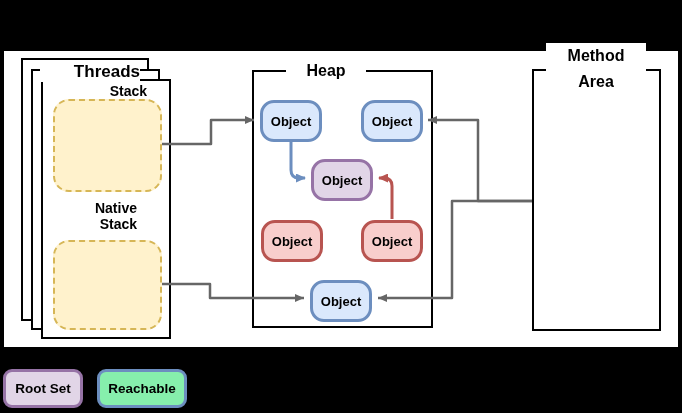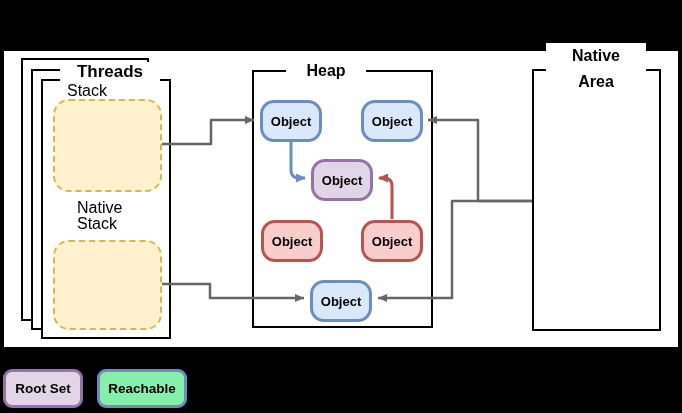--- a/index.html
+++ b/index.html
@@ -10,24 +10,24 @@
   .abs{position:absolute;box-sizing:border-box;}
   
   #canvas{left:2px;top:49px;width:678px;height:300px;background:#fff;border:2px solid #000;}
   
   .thread-card{background:#fff;border:2px solid #000;}
   #thread-back{left:21px;top:58px;width:128px;height:263px;}
   #thread-mid{left:31px;top:69px;width:129px;height:261px;}
   #thread-front{left:41px;top:79px;width:130px;height:260px;}
   
   .title{background:#fff;color:#000;font-weight:bold;text-align:center;}
-  #threads-title{left:60px;top:62px;width:100px;height:20px;font-size:17px;line-height:20px;}
+  #threads-title{left:40px;top:62px;width:100px;height:20px;font-size:17px;line-height:20px;text-align:right;}
   #heap-title{left:286px;top:61px;width:80px;height:20px;font-size:16px;line-height:20px;}
   #method-title{left:546px;top:43px;width:100px;height:52px;font-size:16px;line-height:26px;}
-  .sub-label{color:#000;font-weight:normal;text-align:left;font-size:16px;line-height:16px;background:transparent;}
+  .sub-label{color:#000;font-weight:bold;text-align:right;font-size:14px;line-height:16px;background:transparent;}
   #stack-label{left:67px;top:83px;width:80px;}
   #native-label{left:77px;top:200px;width:60px;}
   
   .frame{background:#FFF2CC;border:2px dashed #D6B656;border-radius:16px;}
   #stack-frame{left:53px;top:99px;width:109px;height:93px;}
   #native-frame{left:53px;top:240px;width:109px;height:90px;}
   
   .big-box{background:#fff;border:2px solid #000;}
   #heap-box{left:252px;top:70px;width:181px;height:258px;}
   #method-box{left:532px;top:69px;width:129px;height:262px;}
@@ -75,21 +75,21 @@
   <div id="stack-frame" class="abs frame"></div>
 
   <div id="native-label" class="abs sub-label">Native Stack</div>
   <div id="native-frame" class="abs frame"></div>
 
   <div id="heap-box" class="abs big-box"></div>
   <div id="heap-title" class="abs title">Heap</div>
 
   <div id="method-box" class="abs big-box"></div>
   <div id="method-title" class="abs title">
-    <div>Native</div>
+    <div>Method</div>
     <div>Area</div>
   </div>
 
   <div id="obj-tl" class="abs obj blue">Object</div>
   <div id="obj-tr" class="abs obj blue">Object</div>
   <div id="obj-center" class="abs obj purple">Object</div>
   <div id="obj-bl" class="abs obj red">Object</div>
   <div id="obj-br" class="abs obj red">Object</div>
   <div id="obj-bc" class="abs obj blue">Object</div>
 

